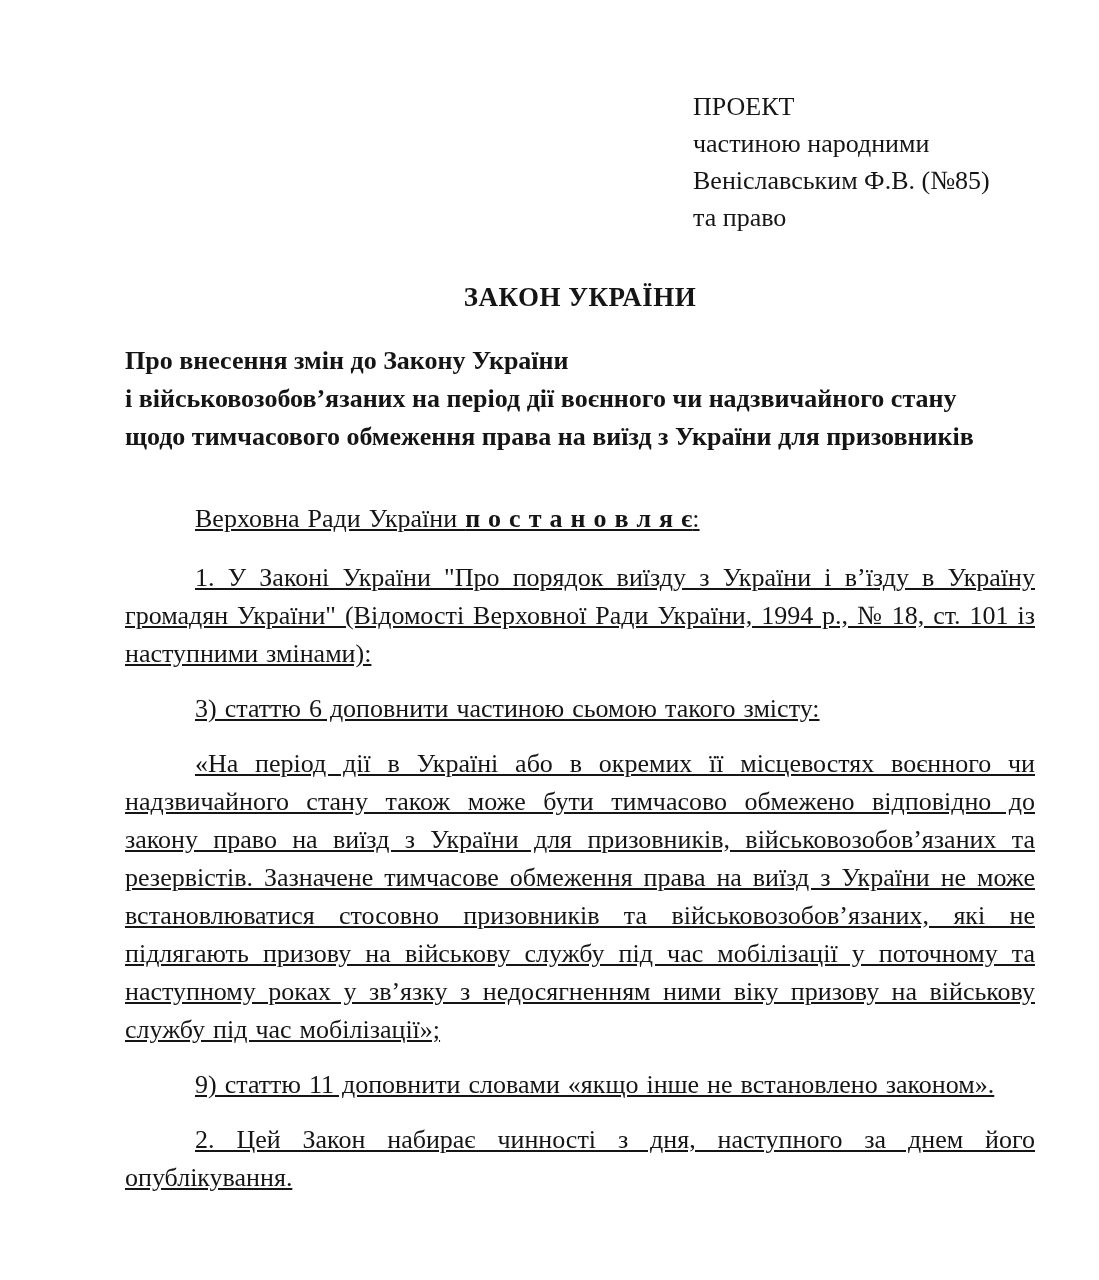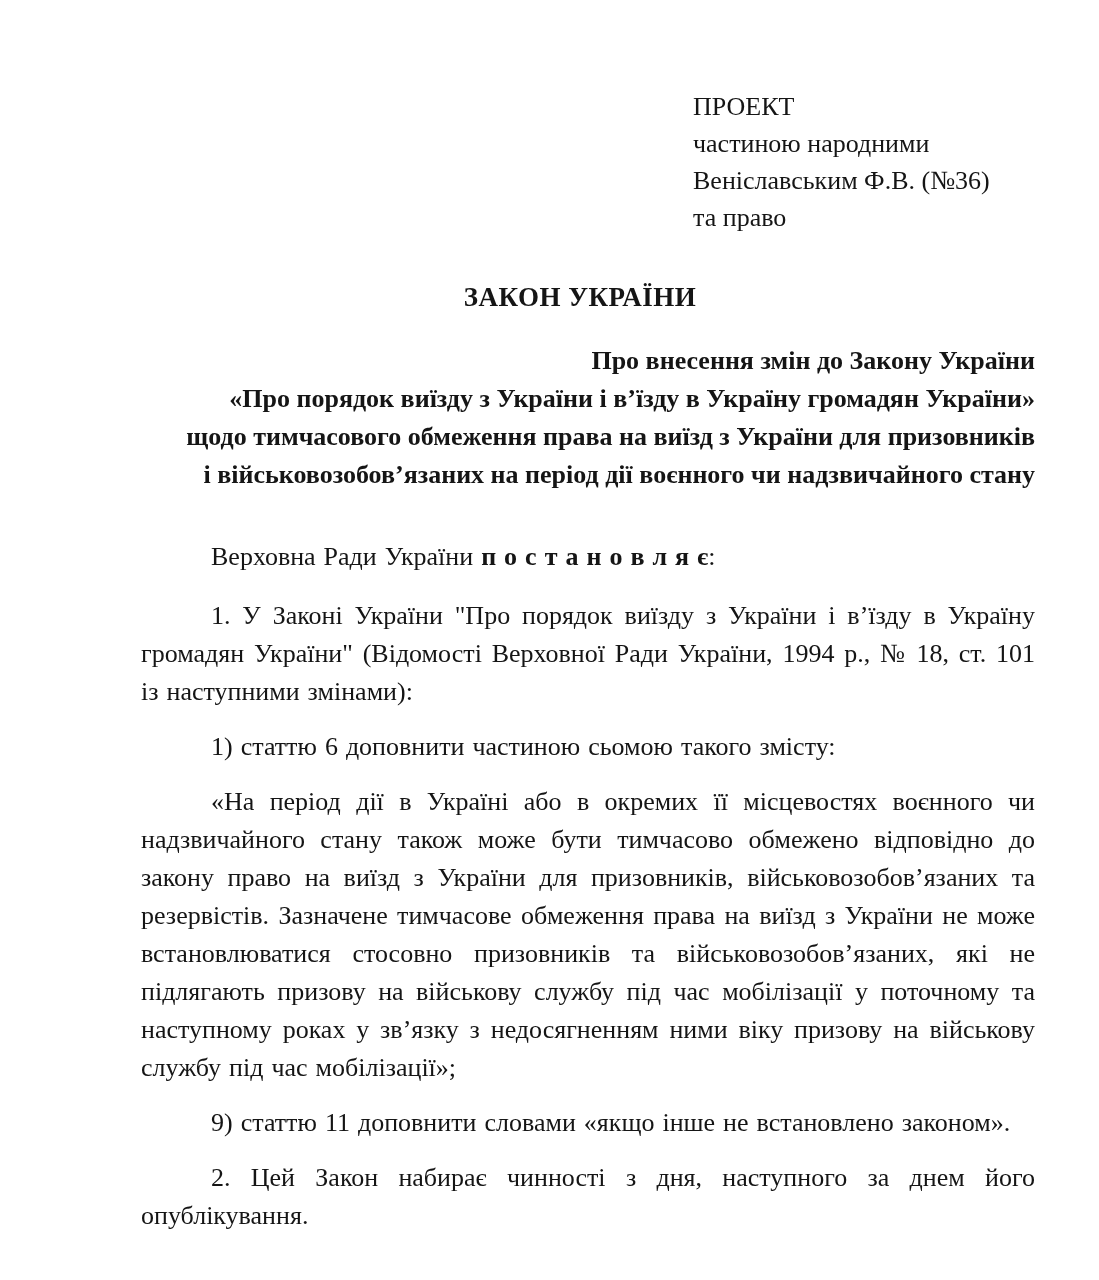--- a/index.html
+++ b/index.html
@@ -29,60 +29,60 @@
   .law-title {
     margin: 42px 0 8px 0;
     text-align: center;
     font-weight: 700;
     font-size: 27px;
     line-height: 38px;
     letter-spacing: 0.5px;
   }
   .law-subtitle {
     margin-top: 26px;
-    text-align: right;
+    text-align: left;
     font-weight: 700;
     line-height: 38px;
   }
   .para {
-    margin: 17px 0 0 16px;
+    margin: 17px 0 0 0;
     text-align: justify;
     text-indent: 70px;
     word-spacing: 1.5px;
+    text-decoration: underline;
   }
   .para-enactment { margin-top: 44px; }
   .para-intro { margin-top: 21px; }
   .emph { font-weight: 700; }
 </style>
 </head>
 <body>
 
 <div class="page">
 
   <div class="attribution">
     <div class="attribution-line">ПРОЕКТ</div>
     <div class="attribution-line">частиною народними</div>
-    <div class="attribution-line">Веніславським Ф.В. (№36)</div>
+    <div class="attribution-line">Веніславським Ф.В. (№85)</div>
     <div class="attribution-line">та право</div>
   </div>
 
   <h1 class="law-title">ЗАКОН УКРАЇНИ</h1>
 
   <div class="law-subtitle">
     <div>Про внесення змін до Закону України</div>
-    <div>«Про порядок виїзду з України і в’їзду в Україну громадян України»</div>
+    <div>і військовозобов’язаних на період дії воєнного чи надзвичайного стану</div>
     <div>щодо тимчасового обмеження права на виїзд з України для призовників</div>
-    <div>і військовозобов’язаних на період дії воєнного чи надзвичайного стану</div>
   </div>
 
   <p class="para para-enactment"><span>Верховна Ради України </span><span class="emph">п о с т а н о в л я є</span><span>:</span></p>
 
   <p class="para para-intro">1. У Законі України "Про порядок виїзду з України і в’їзду в Україну громадян України" (Відомості Верховної Ради України, 1994 р., № 18, ст. 101 із наступними змінами):</p>
 
-  <p class="para">1) статтю 6 доповнити частиною сьомою такого змісту:</p>
+  <p class="para">3) статтю 6 доповнити частиною сьомою такого змісту:</p>
 
   <p class="para">«На період дії в Україні або в окремих її місцевостях воєнного чи надзвичайного стану також може бути тимчасово обмежено відповідно до закону право на виїзд з України для призовників, військовозобов’язаних та резервістів. Зазначене тимчасове обмеження права на виїзд з України не може встановлюватися стосовно призовників та військовозобов’язаних, які не підлягають призову на військову службу під час мобілізації у поточному та наступному роках у зв’язку з недосягненням ними віку призову на військову службу під час мобілізації»;</p>
 
   <p class="para">9) статтю 11 доповнити словами «якщо інше не встановлено законом».</p>
 
   <p class="para">2. Цей Закон набирає чинності з дня, наступного за днем його опублікування.</p>
 
 </div>
 
 </body></html>

